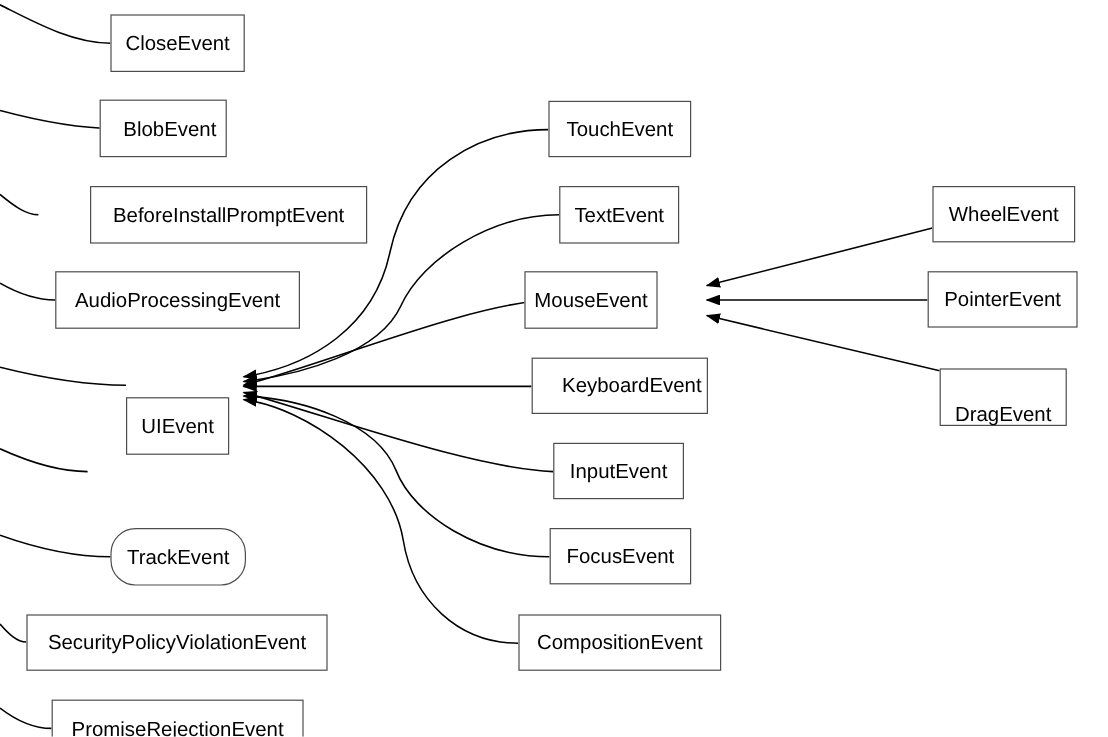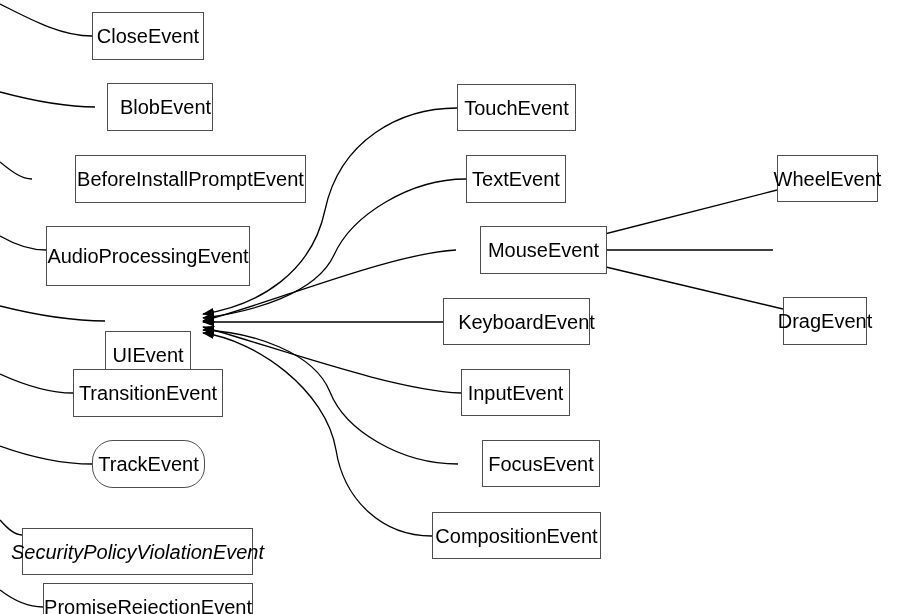--- a/index.html
+++ b/index.html
@@ -27,21 +27,21 @@
   }
   .node {
     position: absolute;
     box-sizing: border-box;
     border: 1px solid #4d4d4d;
     background: #ffffff;
     display: flex;
     align-items: center;
     justify-content: center;
     color: #000000;
-    font-size: 20px;
+    font-size: 17px;
     font-family: "Liberation Sans", sans-serif;
     line-height: 1;
     white-space: nowrap;
   }
   .node .node-label {
     pointer-events: none;
   }
 </style>
 </head>
 <body>
@@ -84,82 +84,82 @@
       <path d="M777,190 L589,238" marker-end="url(#arrowhead)"></path>
       <path d="M773,250 L589,250" marker-end="url(#arrowhead)"></path>
       <path d="M783,309 L589,263" marker-end="url(#arrowhead)"></path>
     </g>
   </svg>
 
   <div class="node" style="left:92px;top:12px;width:112px;height:48px;">
     <span class="node-label">CloseEvent</span>
   </div>
 
-  <div class="node" style="left:107px;top:83px;width:106px;height:48px;padding-left:11px;">
+  <div class="node" style="left:83px;top:83px;width:106px;height:48px;padding-left:11px;">
     <span class="node-label">BlobEvent</span>
   </div>
 
   <div class="node" style="left:32px;top:155px;width:231px;height:48px;margin-left:43px;">
     <span class="node-label">BeforeInstallPromptEvent</span>
   </div>
 
-  <div class="node" style="left:46px;top:226px;width:204px;height:60px;">
+  <div class="node" style="left:46px;top:226px;width:204px;height:48px;">
     <span class="node-label">AudioProcessingEvent</span>
   </div>
 
   <div class="node" style="left:105px;top:297px;width:86px;height:48px;margin-top:34px;">
     <span class="node-label">UIEvent</span>
   </div>
 
-  <div class="node" style="left:73px;top:369px;width:150px;height:48px;">
-    <span class="node-label">TransitionEvent</span>
-  </div>
 
   <div class="node" style="left:92px;top:440px;width:113px;height:48px;border-radius:21px;">
     <span class="node-label">TrackEvent</span>
   </div>
 
-  <div class="node" style="left:22px;top:528px;width:231px;height:47px;font-style:italic;">
+  <div class="node" style="left:22px;top:512px;width:251px;height:47px;">
     <span class="node-label">SecurityPolicyViolationEvent</span>
   </div>
 
   <div class="node" style="left:43px;top:583px;width:210px;height:48px;">
     <span class="node-label">PromiseRejectionEvent</span>
   </div>
 
   <div class="node" style="left:457px;top:84px;width:119px;height:47px;">
     <span class="node-label">TouchEvent</span>
   </div>
 
   <div class="node" style="left:466px;top:155px;width:100px;height:48px;">
     <span class="node-label">TextEvent</span>
   </div>
 
-  <div class="node" style="left:480px;top:226px;width:127px;height:48px;">
+  <div class="node" style="left:437px;top:226px;width:111px;height:48px;">
     <span class="node-label">MouseEvent</span>
   </div>
 
   <div class="node" style="left:443px;top:298px;width:147px;height:47px;padding-left:20px;">
     <span class="node-label">KeyboardEvent</span>
   </div>
 
   <div class="node" style="left:461px;top:369px;width:109px;height:47px;">
     <span class="node-label">InputEvent</span>
   </div>
 
-  <div class="node" style="left:482px;top:440px;width:118px;height:47px;">
+  <div class="node" style="left:458px;top:440px;width:118px;height:47px;">
     <span class="node-label">FocusEvent</span>
   </div>
 
   <div class="node" style="left:432px;top:512px;width:169px;height:47px;">
     <span class="node-label">CompositionEvent</span>
   </div>
 
-  <div class="node" style="left:777px;top:155px;width:101px;height:47px;">
+  <div class="node" style="left:777px;top:155px;width:119px;height:47px;">
     <span class="node-label">WheelEvent</span>
   </div>
 
+  <div class="node" style="left:773px;top:226px;width:125px;height:47px;">
+    <span class="node-label">PointerEvent</span>
+  </div>
 
-  <div class="node" style="left:783px;top:297px;width:84px;height:48px;">
+  <div class="node" style="left:783px;top:307px;width:106px;height:48px;align-items:flex-end;">
     <span class="node-label">DragEvent</span>
   </div>
 
 </div>
 
 </body></html>

